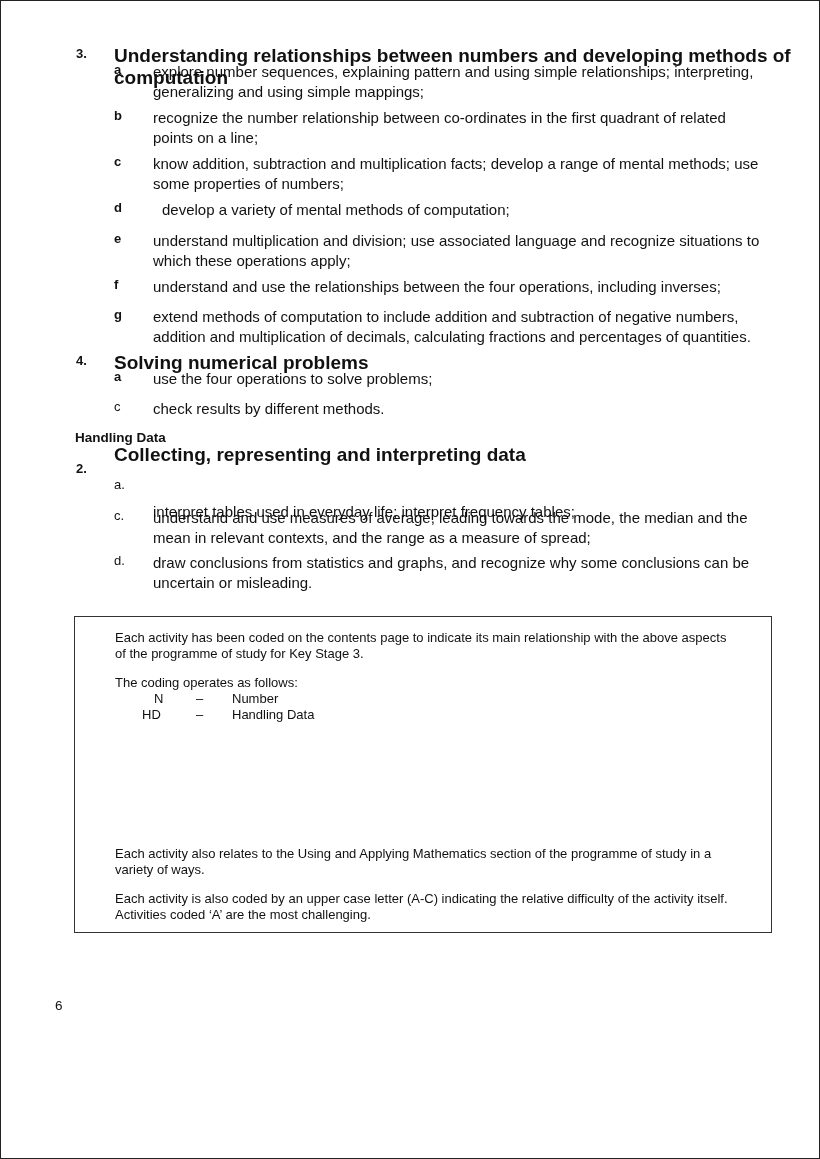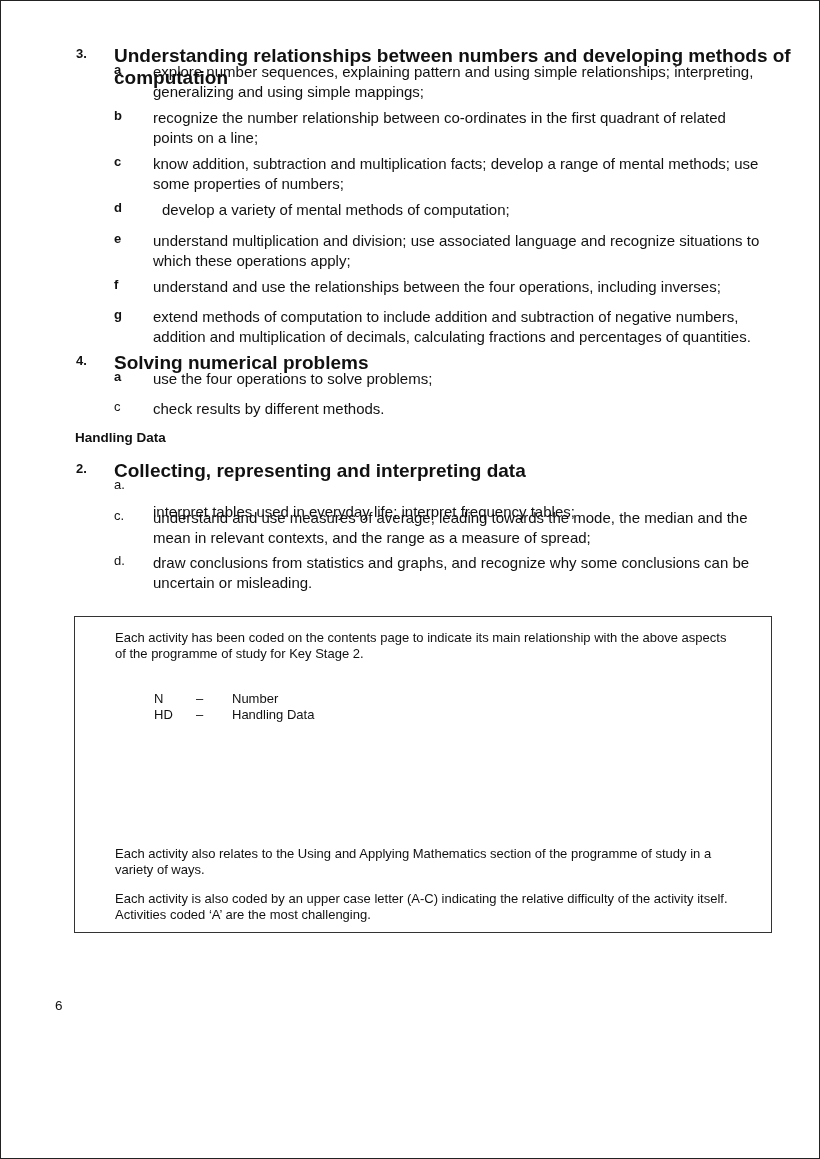--- a/index.html
+++ b/index.html
@@ -60,39 +60,40 @@
 
 <div class="abs item-letter" style="left:114px; top:369px;">a</div>
 <div class="abs item-text" style="left:153px; top:369px;">use the four operations to solve problems;</div>
 
 <div class="abs item-letter light" style="left:114px; top:399px;">c</div>
 <div class="abs item-text" style="left:153px; top:399px;">check results by different methods.</div>
 
 <div class="abs heading" style="left:75px; top:430px;">Handling Data</div>
 
 <div class="abs num" style="left:76px; top:461px;">2.</div>
-<div class="abs sec-title" style="left:114px; top:460px;">Collecting, representing and interpreting data</div>
+<div class="abs sec-title" style="left:114px; top:444px;">Collecting, representing and interpreting data</div>
 
 <div class="abs item-letter light" style="left:114px; top:477px;">a.</div>
 <div class="abs item-text" style="left:153px; top:502px;">interpret tables used in everyday life; interpret frequency tables;</div>
 
 <div class="abs item-letter light" style="left:114px; top:508px;">c.</div>
 <div class="abs item-text" style="left:153px; top:508px;">understand and use measures of average, leading towards the mode, the median and the mean in relevant contexts, and the range as a measure of spread;</div>
 
 <div class="abs item-letter light" style="left:114px; top:553px;">d.</div>
 <div class="abs item-text" style="left:153px; top:553px;">draw conclusions from statistics and graphs, and recognize why some conclusions can be uncertain or misleading.</div>
 
 <div class="info-box">
-  <div class="box-para" style="top:13px;">Each activity has been coded on the contents page to indicate its main relationship with the above aspects of the programme of study for Key Stage 2.</div>
+  <div class="box-para" style="top:13px;">Each activity has been coded on the contents page to indicate its main relationship with the above aspects of the programme of study for Key Stage 3.</div>
+  <div class="box-para" style="top:58px;">The coding operates as follows:</div>
 
   <div class="code-row" style="left:79px; top:74px;">N</div>
   <div class="code-row" style="left:121px; top:74px;">–</div>
   <div class="code-row" style="left:157px; top:74px;">Number</div>
 
-  <div class="code-row" style="left:79px; top:90px;">HD</div>
+  <div class="code-row" style="left:67px; top:90px;">HD</div>
   <div class="code-row" style="left:121px; top:90px;">–</div>
   <div class="code-row" style="left:157px; top:90px;">Handling Data</div>
 
   <div class="box-para" style="top:274px;">Each activity is also coded by an upper case letter (A-C) indicating the relative difficulty of the activity itself. Activities coded ‘A’ are the most challenging.</div>
   <div class="box-para" style="top:229px;">Each activity also relates to the Using and Applying Mathematics section of the programme of study in a variety of ways.</div>
 </div>
 
 <div class="page-number">6</div>
 
 </body></html>

